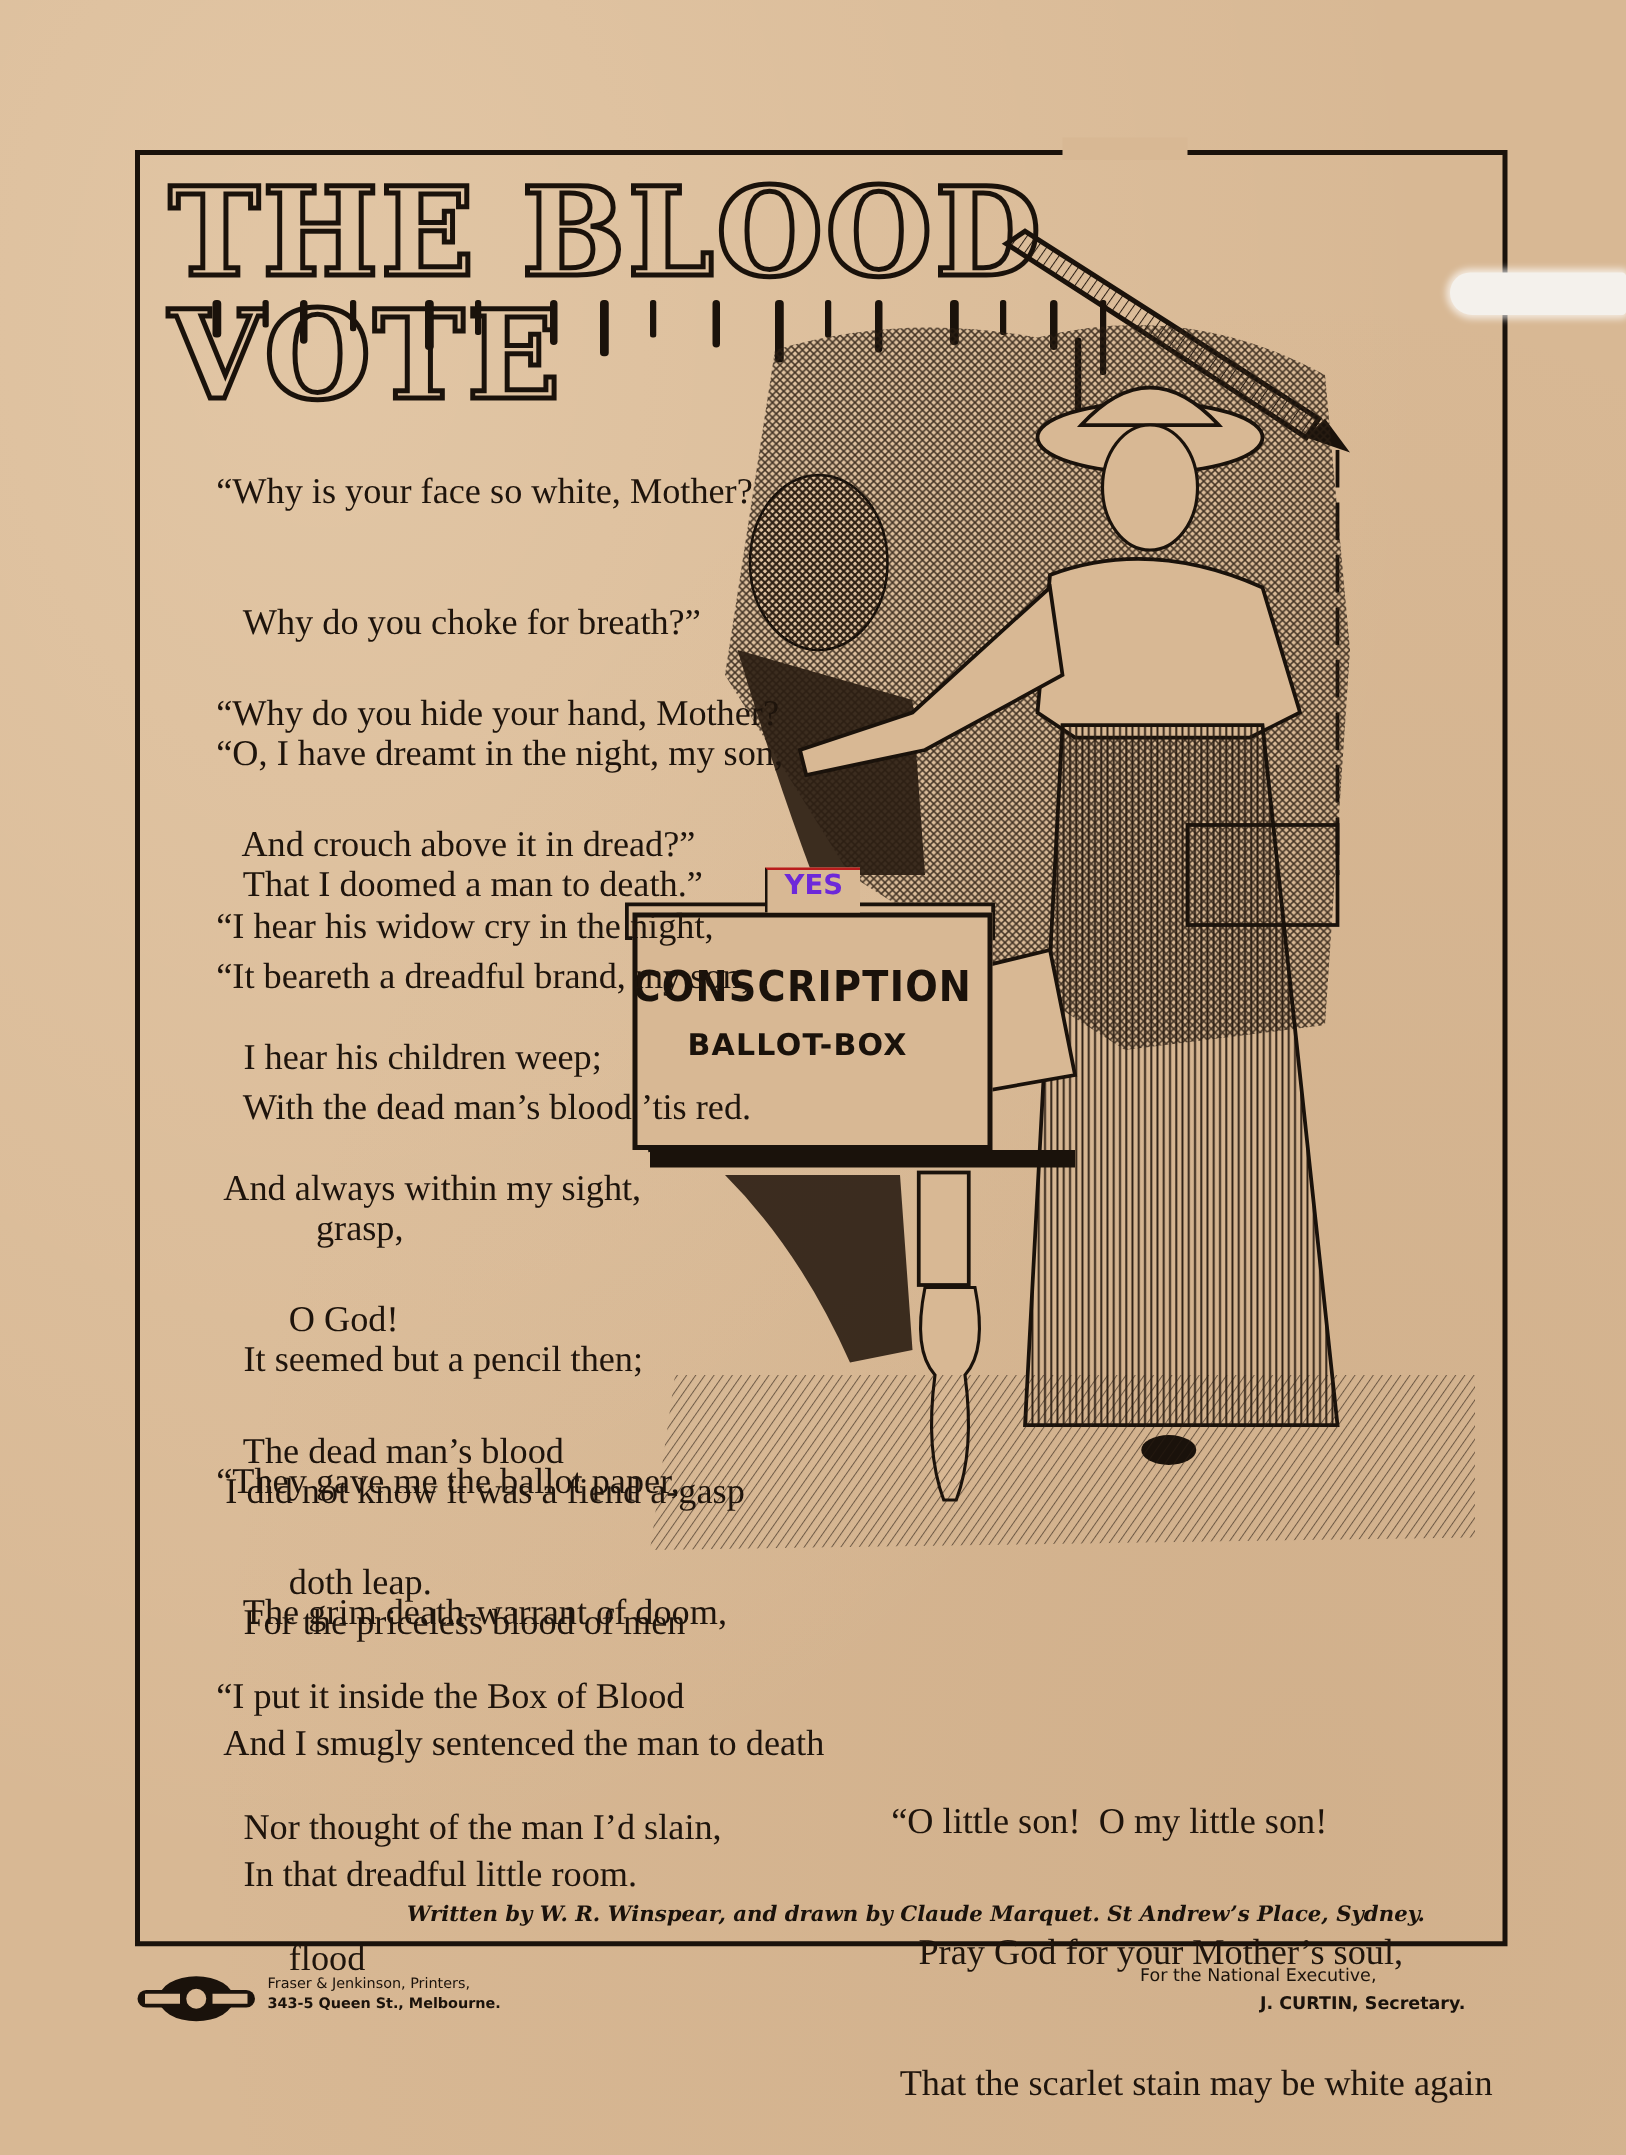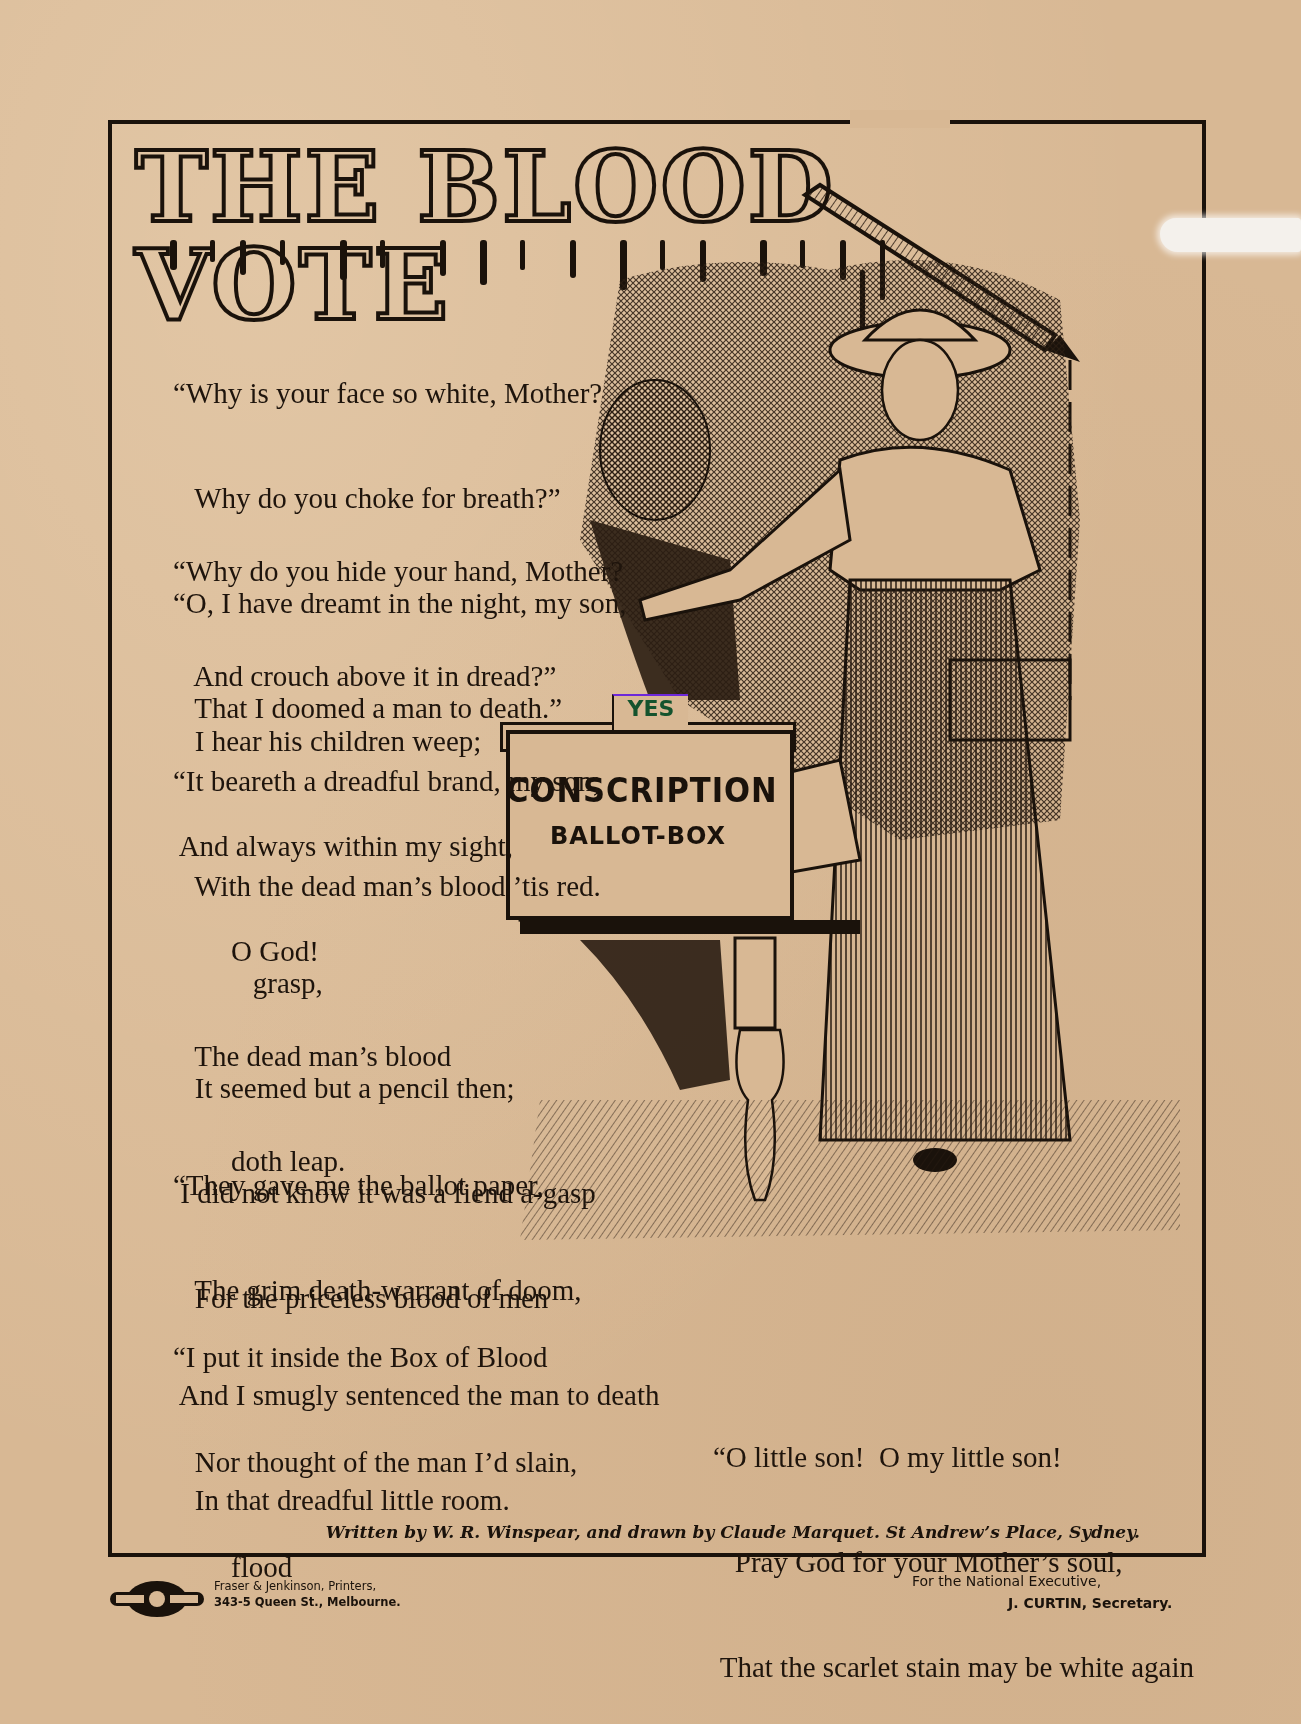--- a/index.html
+++ b/index.html
@@ -48,22 +48,22 @@
       position: absolute; left: 506px; top: 770px; width: 231px; text-align: center;
       font-family: "DejaVu Sans Condensed", "DejaVu Sans", sans-serif; font-weight: bold;
       font-size: 34px; letter-spacing: 1px; color: #1a120b;
     }
     .ballot-label-2 {
       position: absolute; left: 506px; top: 822px; width: 264px; text-align: center;
       font-family: "DejaVu Sans", sans-serif; font-weight: bold; font-size: 24px; letter-spacing: 1px; color: #1a120b;
     }
     .yes-slip {
       position: absolute; left: 612px; top: 694px; width: 74px; height: 34px; text-align: center;
-      font-family: "DejaVu Sans", sans-serif; font-weight: bold; font-size: 22px; color: #14532d;
-      border-left: 2px solid #1a120b; border-top: 2px solid #6d28d9; background: #d8b894;
+      font-family: "DejaVu Sans", sans-serif; font-weight: bold; font-size: 22px; color: #6d28d9;
+      border-left: 2px solid #1a120b; border-top: 2px solid #b91c1c; background: #d8b894;
     }
     .credit {
       position: absolute; left: 160px; top: 1522px; width: 980px; text-align: right;
       font-family: "DejaVu Serif", serif; font-style: italic; font-weight: bold; font-size: 17px; color: #1a120b;
     }
     .printer-logo {
       position: absolute; left: 108px; top: 1580px; width: 98px; height: 38px;
     }
     .printer-text {
       position: absolute; left: 214px; top: 1578px; font-family: "DejaVu Sans", sans-serif;
@@ -166,20 +166,21 @@
   <span class="line">“O, I have dreamt in the night, my son,</span>
   <span class="line">   That I doomed a man to death.”</span>
 </div>
 <div class="poem" style="top:484px">
   <span class="line">“Why do you hide your hand, Mother?</span>
   <span class="line">   And crouch above it in dread?”</span>
   <span class="line">“It beareth a dreadful brand, my son;</span>
   <span class="line">   With the dead man’s blood ’tis red.</span>
 </div>
 <div class="poem" style="top:654px">
+  <span class="line">“I hear his widow cry in the night,</span>
   <span class="line">   I hear his children weep;</span>
   <span class="line"> And always within my sight,</span>
   <span class="line">        O God!</span>
   <span class="line">   The dead man’s blood</span>
   <span class="line">        doth leap.</span>
 </div>
 <div class="poem" style="top:896px">
   <span class="line">           grasp,</span>
   <span class="line">   It seemed but a pencil then;</span>
   <span class="line"> I did not know it was a fiend a-gasp</span>

